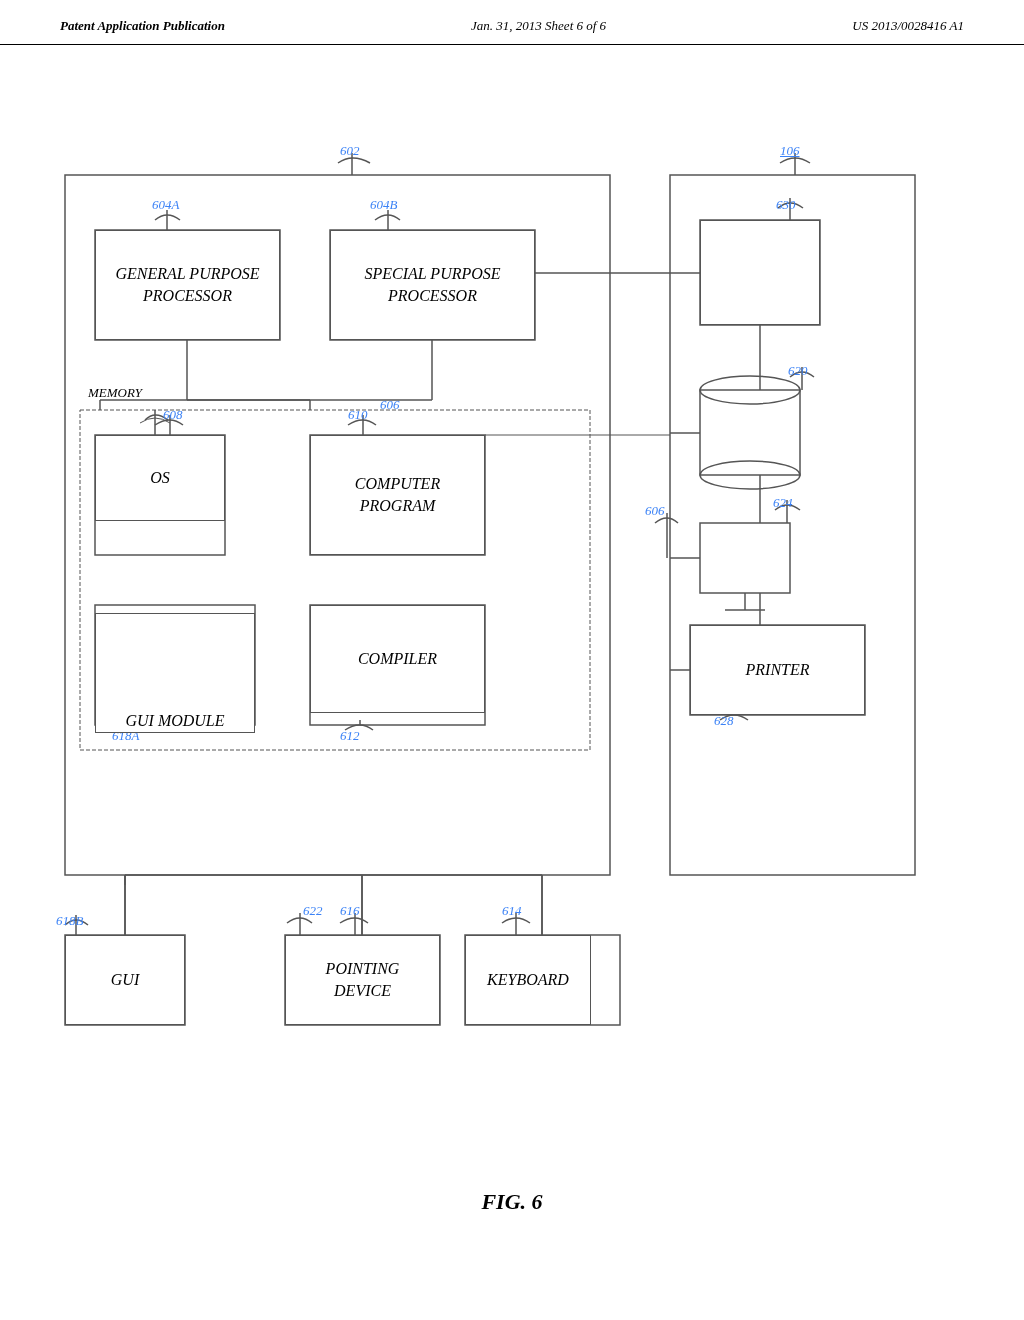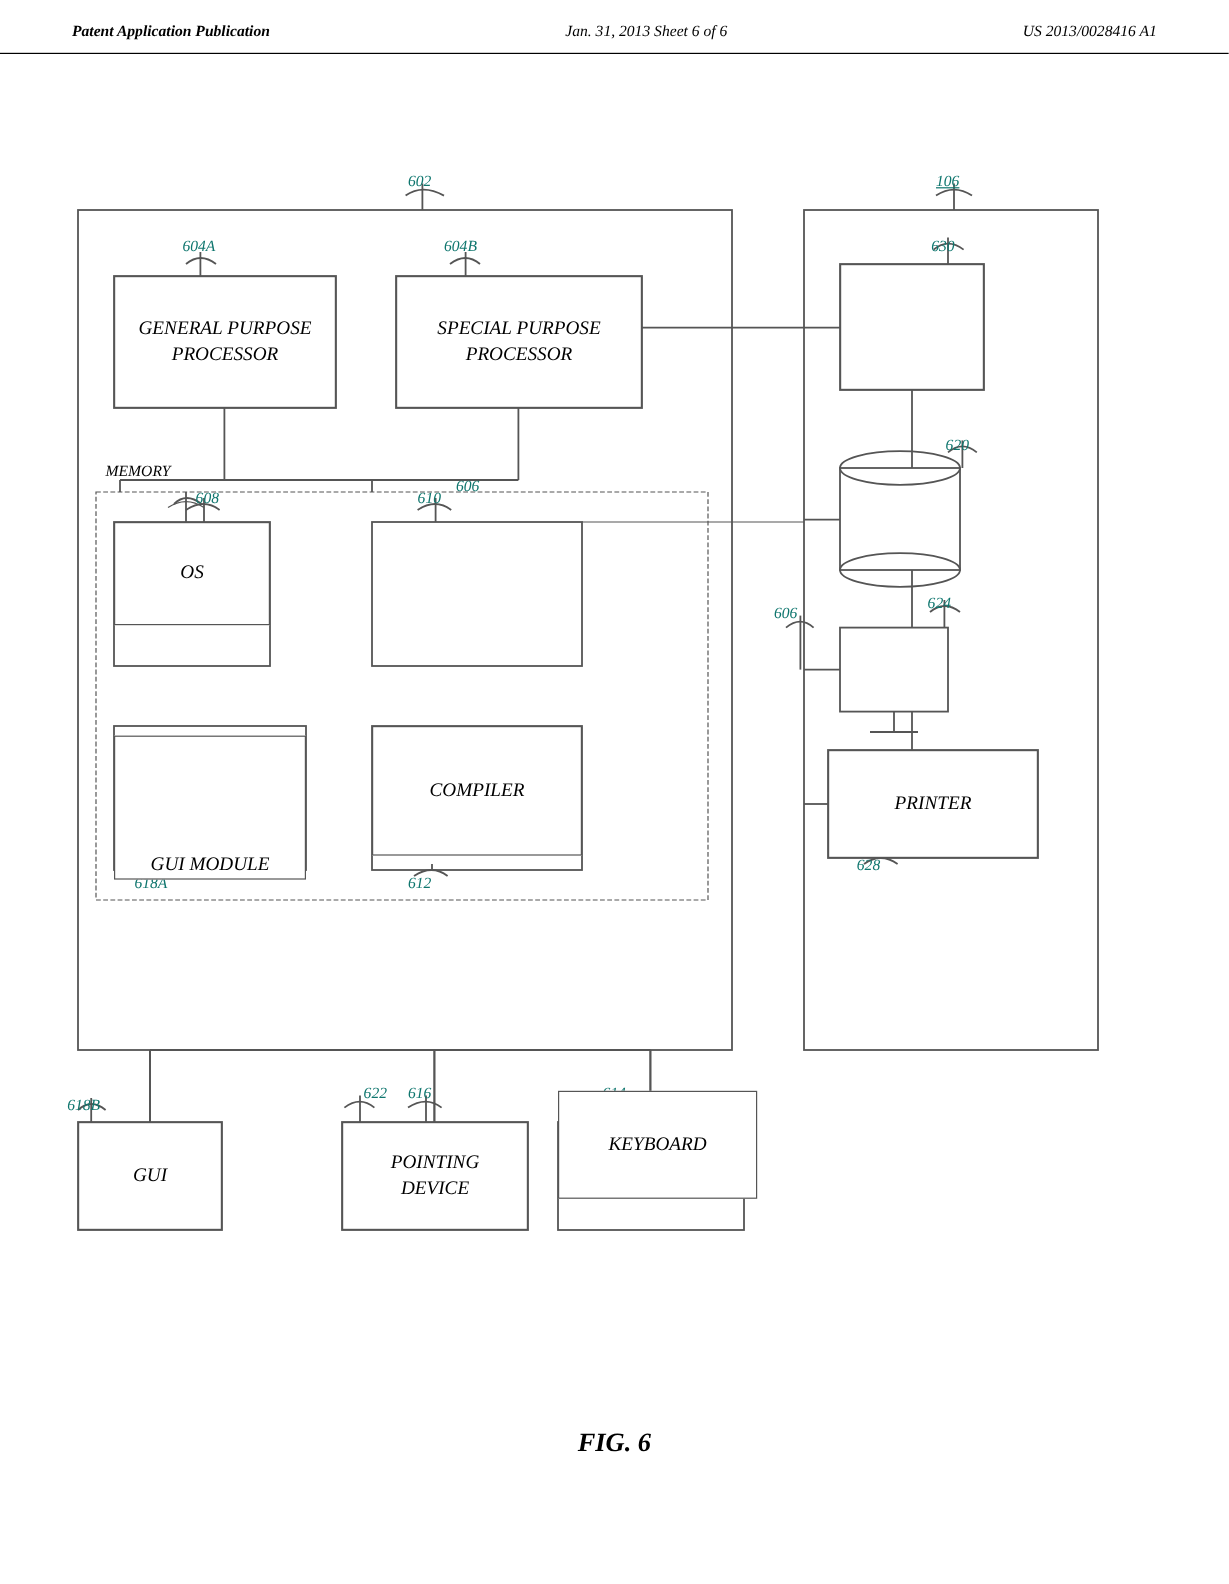--- a/index.html
+++ b/index.html
@@ -31,21 +31,21 @@
       position: relative;
       width: 100%;
       height: 1200px;
     }
 
     
     .ref-num {
       position: absolute;
       font-style: italic;
       font-size: 13px;
-      color: #0f766e;
+      color: #3b82f6;
     }
 
     
     .box {
       position: absolute;
       border: 1.5px solid #555;
       background: #fff;
       display: flex;
       align-items: center;
       justify-content: center;
@@ -264,38 +264,41 @@
   </div>
 
   <div class="box" style="left:330px; top:185px; width:205px; height:110px;">
     <span class="box-label">SPECIAL PURPOSE<br>PROCESSOR</span>
   </div>
 
   <div class="box" style="left:95px; top:390px; width:130px; height:86px;">
     <span class="box-label">OS</span>
   </div>
 
+  <div class="box" style="left:310px; top:390px; width:175px; height:120px;">
+    <span class="box-label">COMPUTER<br>PROGRAM</span>
+  </div>
 
   <div class="box" style="left:95px; top:568px; width:160px; height:120px;align-items:flex-end;">
     <span class="box-label">GUI MODULE</span>
   </div>
 
   <div class="box" style="left:310px; top:560px; width:175px; height:108px;">
     <span class="box-label">COMPILER</span>
   </div>
 
   <div class="box" style="left:65px; top:890px; width:120px; height:90px;">
     <span class="box-label">GUI</span>
   </div>
 
   <div class="box" style="left:285px; top:890px; width:155px; height:90px;">
     <span class="box-label">POINTING<br>DEVICE</span>
   </div>
 
-  <div class="box" style="left:465px; top:864px; width:166px; height:90px;">
+  <div class="box" style="left:465px; top:890px; width:126px; height:90px;">
     <span class="box-label">KEYBOARD</span>
   </div>
 
   <div class="box" style="left:690px; top:580px; width:175px; height:90px;">
     <span class="box-label">PRINTER</span>
   </div>
 
   <div class="box" style="left:700px; top:175px; width:120px; height:105px;">
   </div>
 

